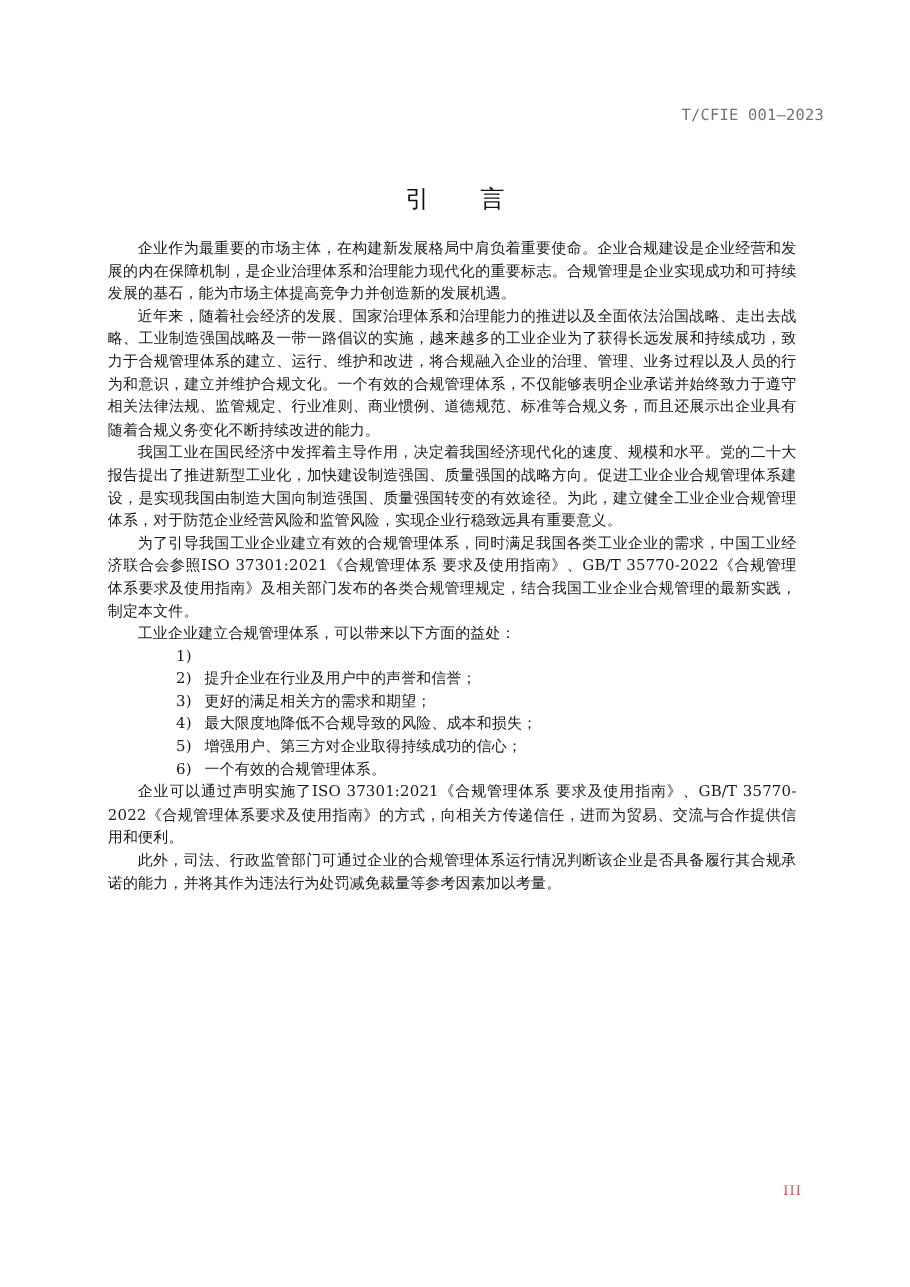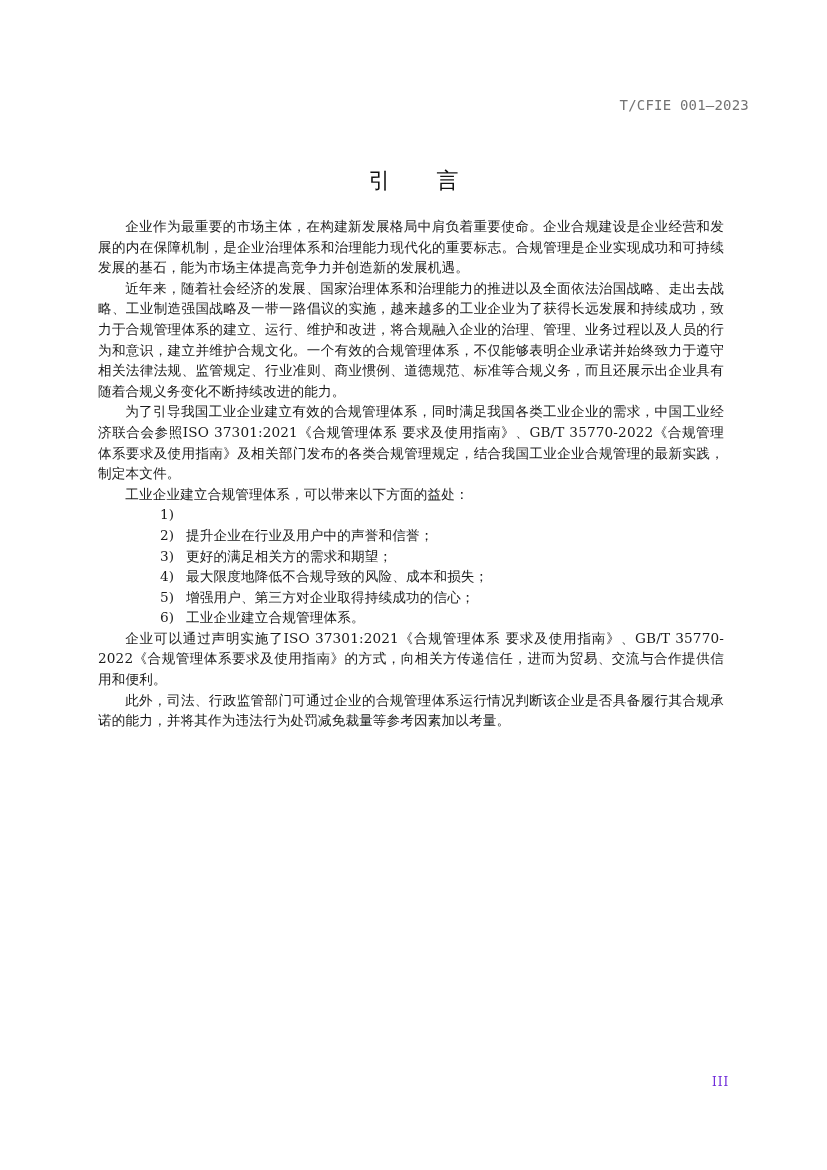--- a/index.html
+++ b/index.html
@@ -10,34 +10,35 @@
   .title { position: absolute; top: 166px; left: 0; width: 827px; text-align: center;
            font-family: "DejaVu Sans", "Liberation Sans", sans-serif; font-size: 22px; color: #111; }
   .title span { display: inline-block; }
   .title .gap { width: 46px; }
   .body { position: absolute; top: 216px; left: 98px; width: 626px;
           font-size: 13.6px; line-height: 20.6px; text-align: justify; letter-spacing: 0.15px; }
   .body p { margin: 0; text-indent: 2em; }
   .body ol { list-style: none; margin: 0; padding: 0 0 0 62px; }
   .body li { display: flex; }
   .body li .num { width: 26px; flex: none; }
-  .page-num { position: absolute; top: 1075px; left: 712px; font-size: 12px; letter-spacing: 1px; color: #6d28d9; }
+  .page-num { position: absolute; top: 1075px; left: 712px; font-size: 12px; letter-spacing: 1px; color: #ef4444; }
 </style>
 </head>
 <body>
 
 <div class="doc-code">T/CFIE 001—2023</div>
 
 <div class="title">
   <span>引</span><span class="gap"></span><span>言</span>
 </div>
 
 <div class="body">
   <p>企业作为最重要的市场主体，在构建新发展格局中肩负着重要使命。企业合规建设是企业经营和发展的内在保障机制，是企业治理体系和治理能力现代化的重要标志。合规管理是企业实现成功和可持续发展的基石，能为市场主体提高竞争力并创造新的发展机遇。</p>
   <p>近年来，随着社会经济的发展、国家治理体系和治理能力的推进以及全面依法治国战略、走出去战略、工业制造强国战略及一带一路倡议的实施，越来越多的工业企业为了获得长远发展和持续成功，致力于合规管理体系的建立、运行、维护和改进，将合规融入企业的治理、管理、业务过程以及人员的行为和意识，建立并维护合规文化。一个有效的合规管理体系，不仅能够表明企业承诺并始终致力于遵守相关法律法规、监管规定、行业准则、商业惯例、道德规范、标准等合规义务，而且还展示出企业具有随着合规义务变化不断持续改进的能力。</p>
+  <p>我国工业在国民经济中发挥着主导作用，决定着我国经济现代化的速度、规模和水平。党的二十大报告提出了推进新型工业化，加快建设制造强国、质量强国的战略方向。促进工业企业合规管理体系建设，是实现我国由制造大国向制造强国、质量强国转变的有效途径。为此，建立健全工业企业合规管理体系，对于防范企业经营风险和监管风险，实现企业行稳致远具有重要意义。</p>
   <p>为了引导我国工业企业建立有效的合规管理体系，同时满足我国各类工业企业的需求，中国工业经济联合会参照ISO 37301:2021《合规管理体系 要求及使用指南》、GB/T 35770-2022《合规管理体系要求及使用指南》及相关部门发布的各类合规管理规定，结合我国工业企业合规管理的最新实践，制定本文件。</p>
   <p>工业企业建立合规管理体系，可以带来以下方面的益处：</p>
   <ol>
     <li>
         <span class="num">1)</span>
       </li>
     <li>
         <span class="num">2)</span>
         <span>提升企业在行业及用户中的声誉和信誉；</span>
       </li>
@@ -48,20 +49,20 @@
     <li>
         <span class="num">4)</span>
         <span>最大限度地降低不合规导致的风险、成本和损失；</span>
       </li>
     <li>
         <span class="num">5)</span>
         <span>增强用户、第三方对企业取得持续成功的信心；</span>
       </li>
     <li>
         <span class="num">6)</span>
-        <span>工业企业建立合规管理体系。</span>
+        <span>一个有效的合规管理体系。</span>
       </li>
   </ol>
   <p>企业可以通过声明实施了ISO 37301:2021《合规管理体系 要求及使用指南》、GB/T 35770-2022《合规管理体系要求及使用指南》的方式，向相关方传递信任，进而为贸易、交流与合作提供信用和便利。</p>
   <p>此外，司法、行政监管部门可通过企业的合规管理体系运行情况判断该企业是否具备履行其合规承诺的能力，并将其作为违法行为处罚减免裁量等参考因素加以考量。</p>
 </div>
 
 <div class="page-num">III</div>
 
 </body></html>

